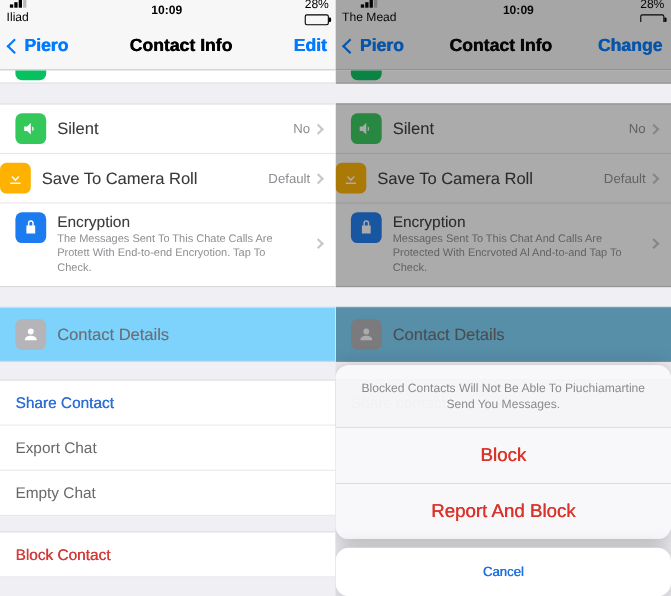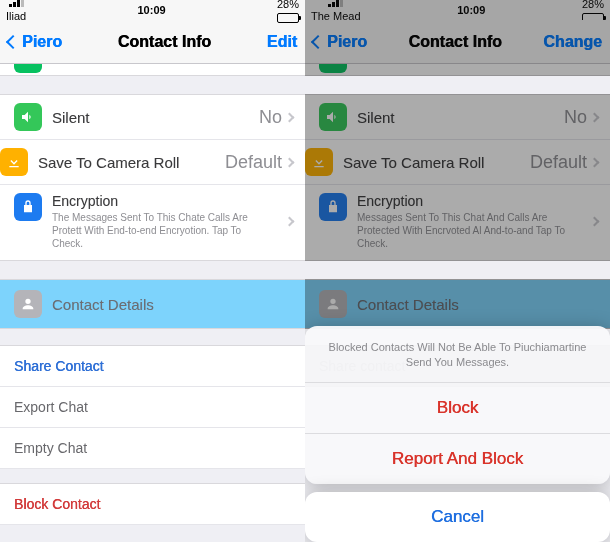--- a/index.html
+++ b/index.html
@@ -29,42 +29,42 @@
   .partial-row { height:12px; background:#fff; border-bottom:1px solid #d9d8dc; margin-bottom:18px; position:relative;}
   .partial-icon { position:absolute; left:14px; bottom:2px; width:28px; height:10px; background:#07c160; border-radius:0 0 6px 6px; }
   .section { background:#fff; border-top:1px solid #d9d8dc; border-bottom:1px solid #d9d8dc; margin-bottom:18px; }
   .row { display:flex; align-items:center; padding:8px 12px 8px 14px; min-height:40px; position:relative; }
   .row + .row { border-top:1px solid #e5e5ea; margin-left:48px; padding-left:0; }
   .row + .row .row-label, .row + .row .row-value { }
   .icon { width:28px; height:28px; border-radius:6px; display:flex; align-items:center; justify-content:center; margin-right:10px; flex-shrink:0; }
   .icon svg { width:16px; height:16px; fill:#fff; }
   .ic-green{background:#34c759} .ic-pink{background:#e84a9c} .ic-yellow{background:#ffb100} .ic-blue{background:#1d7bf0} .ic-gray{background:#b4b4b9}
   .row-label { font-size:15px; color:#3a3a3c; flex:1; text-shadow:0.3px 0 rgba(0,0,0,0.2); }
-  .row-value { font-size:18px; color:#8e8e93; display:flex; align-items:center; gap:4px; }
+  .row-value { font-size:12px; color:#8e8e93; display:flex; align-items:center; gap:4px; }
   .chev { width:7px; height:7px; border-top:2px solid #c7c7cc; border-right:2px solid #c7c7cc; transform:rotate(45deg); }
   .enc-row { display:flex; padding:8px 12px 10px 14px; border-top:1px solid #e5e5ea; }
   .enc-text { flex:1; }
   .enc-title { font-size:14px; color:#3a3a3c; text-shadow:0.3px 0 rgba(0,0,0,0.2); }
   .enc-desc { font-size:10px; color:#8e8e93; line-height:1.3; margin-top:2px; max-width:220px;}
   .contact-details-row { background:#7dd3fc; display:flex; align-items:center; padding:10px 14px; border-top:1px solid #d9d8dc; border-bottom:1px solid #d9d8dc; margin-bottom:16px;}
   .contact-details-row .icon { background:#b4b4b9; }
   .cd-label { font-size:15px; color:#6d6d72; text-shadow:0.3px 0 rgba(0,0,0,0.15);}
   .action-row { background:#fff; padding:12px 14px; font-size:14px; border-bottom:1px solid #e5e5ea; }
   .action-row.first { border-top:1px solid #d9d8dc; }
   .a-blue { color:#2e6fd6; text-shadow:0.3px 0 currentColor;}
   .a-gray { color:#68686c; }
   .a-red { color:#d23b3b; text-shadow:0.3px 0 currentColor;}
   .spacer { height:14px; }
   
   .sheet-backdrop { position:absolute; inset:0; display:flex; flex-direction:column; justify-content:flex-end; padding:0; pointer-events:none;}
   .sheet { background:rgba(248,248,250,0.96); border-radius:12px; overflow:hidden; margin-bottom:8px; box-shadow:0 2px 18px rgba(0,0,0,0.25);}
   .sheet-msg { padding:14px 18px 12px; text-align:center; font-size:11px; color:#8a8a8e; line-height:1.35; border-bottom:1px solid #dcdcdf;}
   .sheet-btn { padding:15px; text-align:center; font-size:17px; color:#d9342b; border-bottom:1px solid #dcdcdf; text-shadow:0.4px 0 currentColor;}
   .sheet-btn:last-child{border-bottom:none;}
-  .sheet-cancel { background:#fff; border-radius:12px; padding:15px; text-align:center; font-size:17px; color:#1f6fe0; font-weight:500; text-shadow:0.4px 0 currentColor; box-shadow:0 2px 18px rgba(0,0,0,0.25);}
+  .sheet-cancel { background:#fff; border-radius:12px; padding:15px; text-align:center; font-size:12px; color:#1f6fe0; font-weight:500; text-shadow:0.4px 0 currentColor; box-shadow:0 2px 18px rgba(0,0,0,0.25);}
   
 </style>
 </head>
 <body>
 
 <div class="phone">
   <div class="statusbar">
     <div class="sb-left">
       <span class="signal">
           <i></i>

